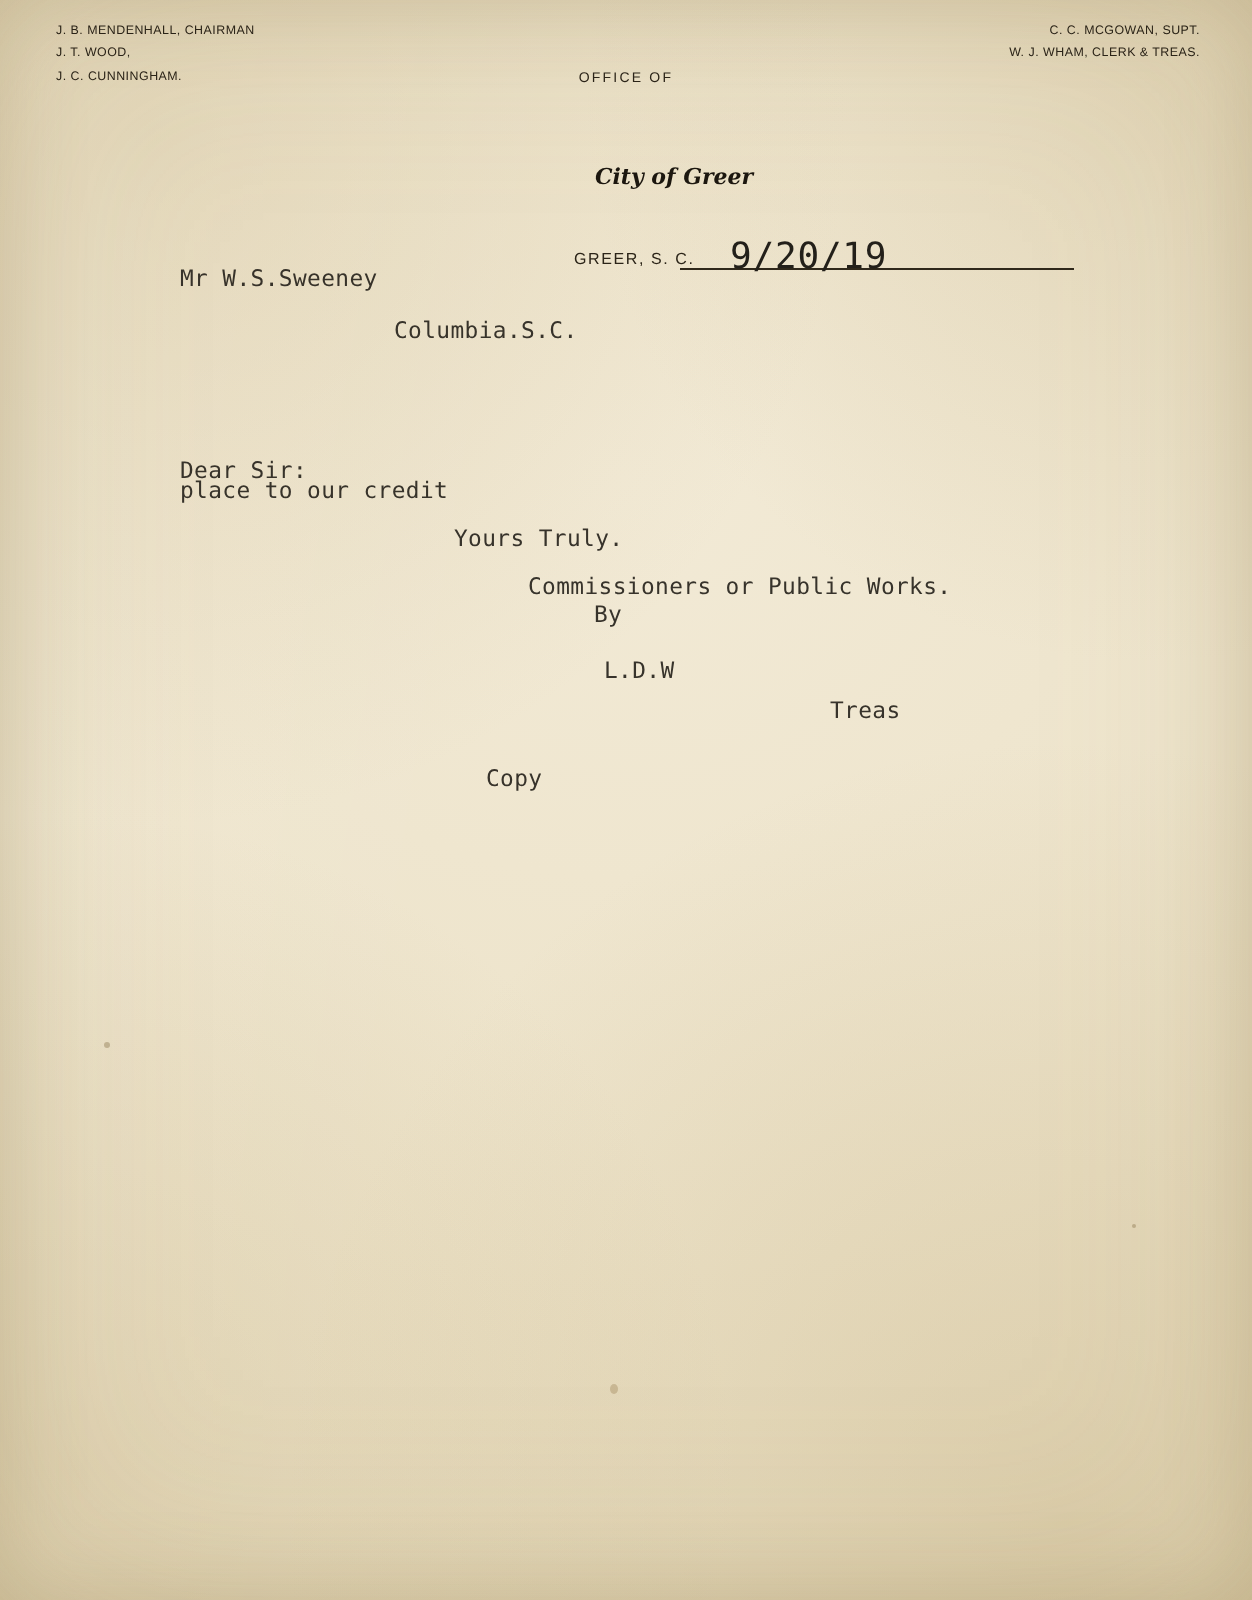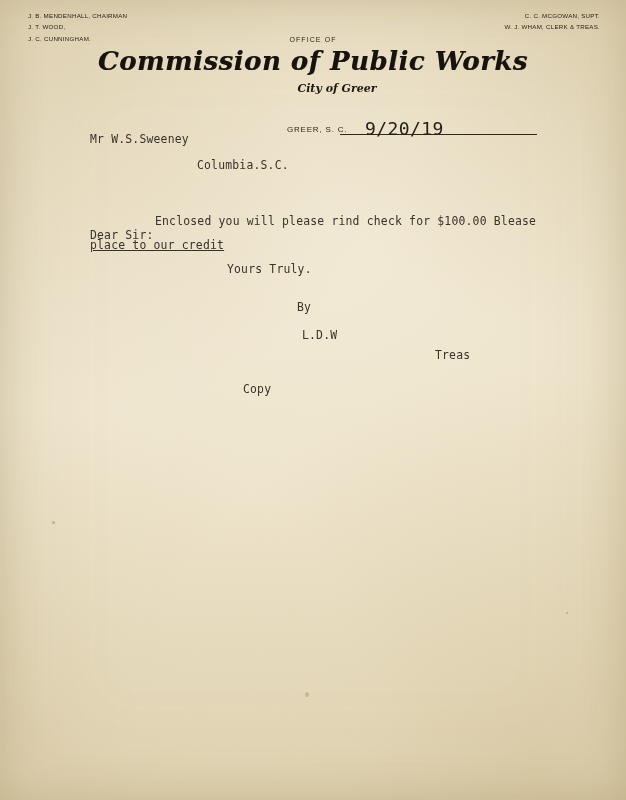--- a/index.html
+++ b/index.html
@@ -149,26 +149,26 @@
     letter-spacing: 0.2px;
     white-space: pre;
     opacity: 0.93;
     padding-left: 27px;
   }
 
   .addressee   { left: 63px;  top: 132px; }
   .addr-city   { left: 170px; top: 158px; }
   .salutation  { left: 63px;  top: 188px; margin-top: 40px; }
   .body-1      { left: 128px; top: 214px; }
-  .body-2      { left: 63px;  top: 238px; text-decoration: underline; }
+  .body-2      { left: 63px;  top: 238px; }
   .closing     { left: 200px; top: 262px; }
   .commission  { left: 237px; top: 286px; }
   .by          { left: 251px; top: 300px; margin-left: 19px; }
   .initials    { left: 275px; top: 328px; }
-  .treas       { left: 408px; top: 348px; }
+  .treas       { left: 388px; top: 348px; }
   .copy        { left: 170px; top: 382px; margin-left: 46px; }
 </style>
 </head>
 <body>
 
 <div class="sheet">
   <div class="paper-tint"></div>
   <div class="edge-shade"></div>
 
   <div class="speck" style="left:52px; top:521px; width:3px; height:3px;"></div>
@@ -182,34 +182,33 @@
       <div>J. T. Wood,</div>
       <div>J. C. Cunningham.</div>
     </div>
 
     <div class="officers right">
       <div>C. C. McGowan, Supt.</div>
       <div>W. J. Wham, Clerk &amp; Treas.</div>
     </div>
 
     <div class="office-of">OFFICE OF</div>
-    <div class="masthead">Commission of Public Works</div>
     <div class="city">City of Greer</div>
 
     <div class="dateline">
       <span class="place">GREER, S. C.</span>
       <span class="rule"></span>
       <span class="date">9/20/19</span>
     </div>
 
     <div class="typed addressee">Mr W.S.Sweeney</div>
     <div class="typed addr-city">Columbia.S.C.</div>
     <div class="typed salutation">Dear Sir:</div>
-    <div class="typed body-1">Enclosed you will please rind check for $100.00 Blease</div>
     <div class="typed body-2">place to our credit</div>
     <div class="typed closing">Yours Truly.</div>
+    <div class="typed commission">Commissioners or Public Works.</div>
     <div class="typed by">By</div>
     <div class="typed initials">L.D.W</div>
     <div class="typed treas">Treas</div>
     <div class="typed copy">Copy</div>
 
   </div>
 </div>
 
 </body></html>

